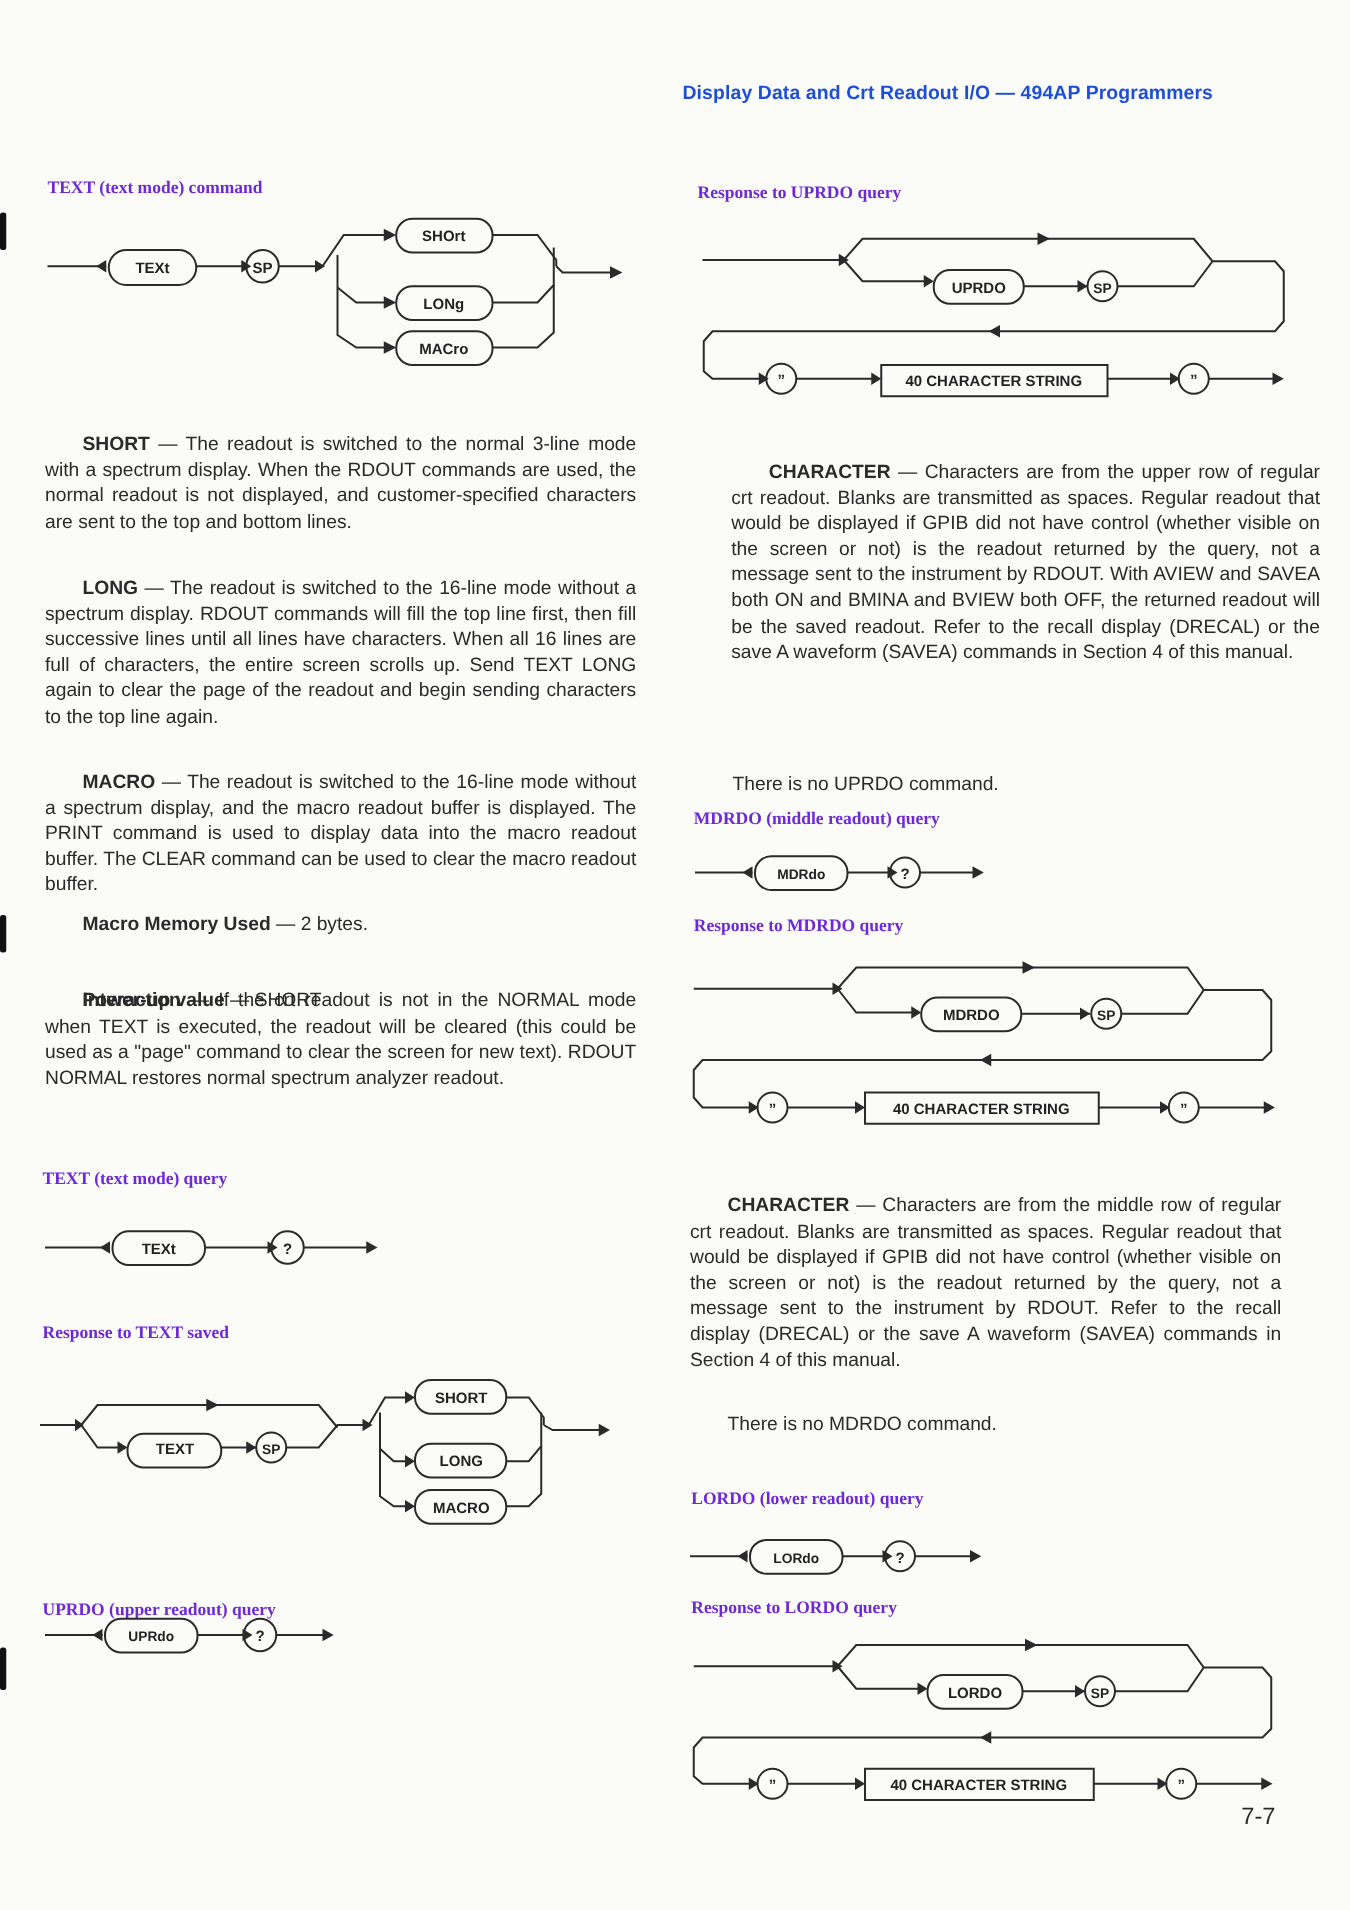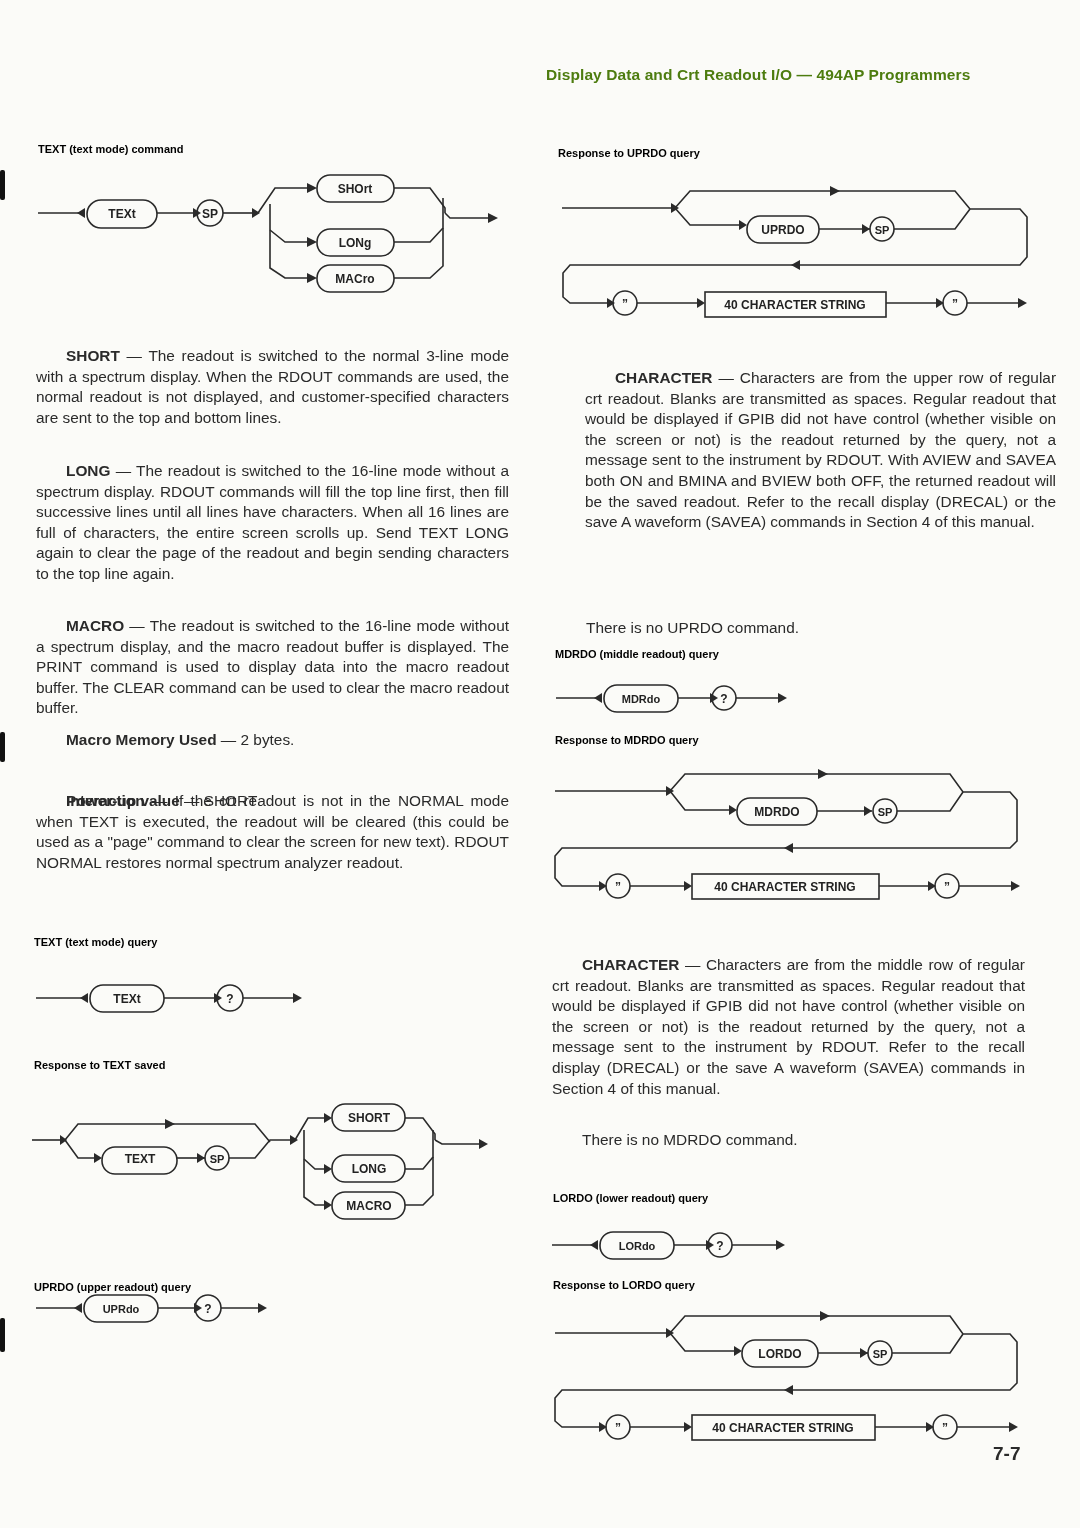--- a/index.html
+++ b/index.html
@@ -2,28 +2,28 @@
 <html><head>
 <meta charset="utf-8">
 <style>
   html, body { margin: 0; padding: 0; }
   body {
     width: 1080px; height: 1528px; position: relative; overflow: hidden;
     background: #fbfbf8; color: #222;
     font-family: "Liberation Sans", sans-serif;
   }
   .abs { position: absolute; }
-  .running-head { left: 546px; top: 66px; font-size: 15.5px; font-weight: bold; color: #4d7c0f; letter-spacing: 0.1px; }
-  .h { font-size: 11px; font-weight: bold; color: #000000; }
+  .running-head { left: 546px; top: 66px; font-size: 15.5px; font-weight: bold; color: #1d4ed8; letter-spacing: 0.1px; }
+  .h { font-size: 14px; font-weight: bold; color: #6d28d9; font-family: Liberation Serif, serif; }
   .para { font-size: 15.4px; line-height: 20.6px; text-align: justify; color: #2a2a2a; }
   .para .ind { display: inline-block; width: 30px; }
   .para b { font-weight: bold; }
   .left-col { left: 36px; width: 473px; }
   .right-col { left: 556px; width: 471px; }
-  .page-num { left: 993px; top: 1443px; font-size: 19px; font-weight: bold; color: #2a2a2a; }
+  .page-num { left: 993px; top: 1443px; font-size: 19px; font-weight: normal; color: #2a2a2a; }
   .binding-mark { left: 0; width: 5px; background: #111; border-radius: 2px; }
   svg text { font-family: "Liberation Sans", sans-serif; font-weight: bold; fill: #222; }
 </style>
 </head>
 <body>
 
 <div class="abs binding-mark" style="top:170px;height:30px;"></div>
 <div class="abs binding-mark" style="top:732px;height:30px;"></div>
 <div class="abs binding-mark" style="top:1318px;height:34px;"></div>
 

